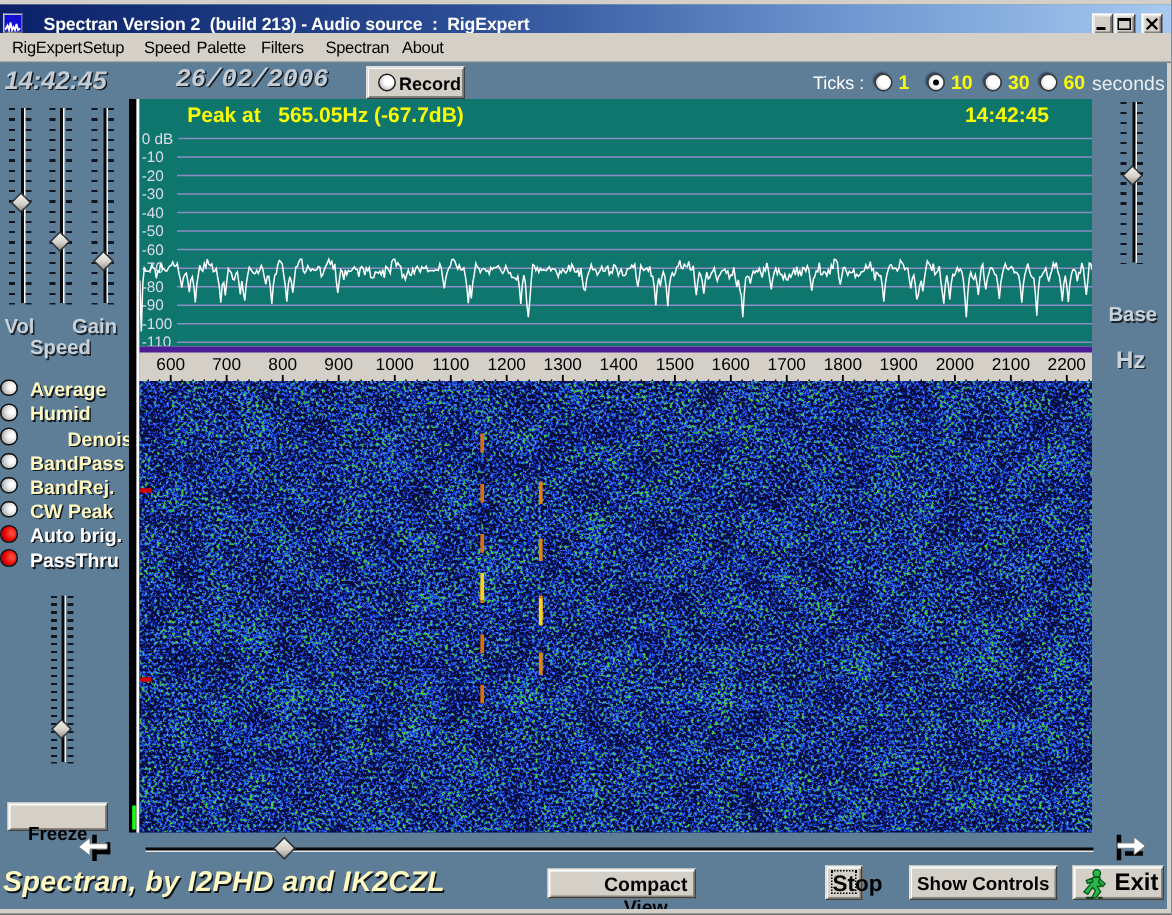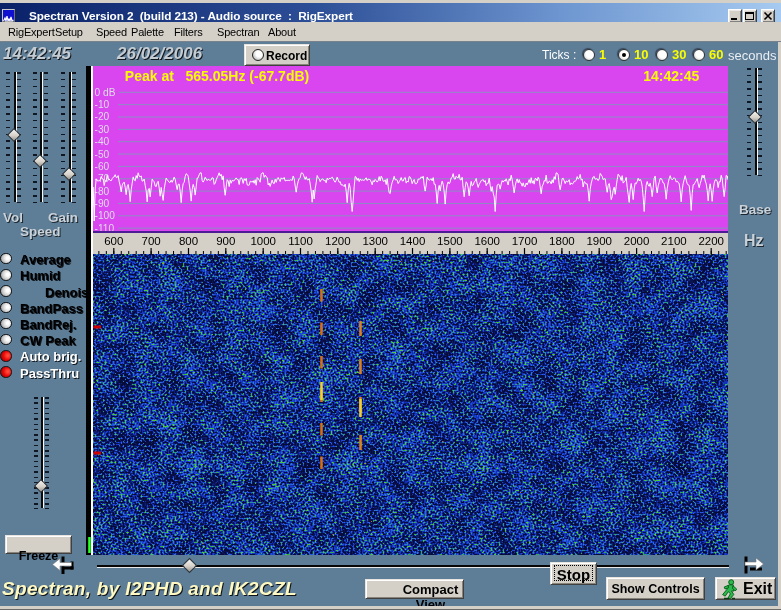--- a/index.html
+++ b/index.html
@@ -9,54 +9,54 @@
 #topborder { left:0; top:0; width:781px; height:3px; background:#d4d0c8; }
 #titlebar { left:0; top:3px; width:781px; height:19px; background:linear-gradient(90deg,#0a2168 0%,#2c4e96 40%,#6e96d0 72%,#a6caf0 100%); }
 #titleicon { left:2px; top:6px; width:13px; height:13px; background:#1010d0; border:1px solid #c8c8c8; border-right-color:#707070; border-bottom-color:#707070; }
 #titletext { left:29px; top:5.5px; color:#fff; font-size:11.8px; font-weight:bold; letter-spacing:-0.1px; }
 .winbtn { top:6px; width:14px; height:14px; background:#d4d0c8; border:1px solid; border-color:#ffffff #404040 #404040 #ffffff; box-shadow:inset 1px 1px 0 #ece9e4, inset -1px -1px 0 #808080; font-size:10px; text-align:center; line-height:12px; font-weight:bold; color:#000; }
 #menubar { left:0; top:22px; width:781px; height:19.5px; background:#d4d0c8; border-bottom:1px solid #78828c; }
 .menuitem { position:absolute; top:4px; font-size:11px; color:#000; letter-spacing:-0.2px; }
 
 .emboss { color:#c3cbd3; text-shadow:1px 1px 0 #14181c; }
 #time1 { left:3px; top:44px; font-size:17px; font-weight:bold; font-style:italic; }
-#date1 { left:117px; top:44px; font-size:17px; font-weight:bold; font-style:italic; }
+#date1 { left:117px; top:44px; font-size:17px; font-weight:bold; font-style:italic;font-family:Liberation Mono, monospace; }
 .btn3d { position:absolute; background:#d4d0c8; border:1px solid; border-color:#e8e5e0 #404040 #404040 #e8e5e0; box-shadow:inset 1px 1px 0 #ffffff, inset -1px -1px 0 #88847c; color:#000; }
 #recordbtn { left:244px; top:44px; width:66px; height:22px; }
 #reccircle { left:7px; top:4px; width:12px; height:12px; border-radius:50%; background:radial-gradient(circle at 62% 38%, #ffffff 35%, #d8d8d8 60%, #a0a0a0 100%); border:1px solid #222; }
 #rectext { left:21px; top:4px; font-weight:bold; font-size:12px; }
 
 #tickslabel { left:542px; top:48px; font-size:12px; color:#ffffff; }
 .radio { position:absolute; width:12px; height:12px; border-radius:50%; background:radial-gradient(circle at 60% 40%, #ffffff 45%, #e0e0e0 70%, #909090 100%); border:1px solid #333; box-shadow: -1px -1px 1px rgba(0,0,20,0.45); }
 .radio.sel::after { content:""; position:absolute; left:3px; top:3px; width:4px; height:4px; border-radius:50%; background:#000; }
 .ticknum { position:absolute; top:47px; color:#f8fc04; font-size:13px; font-weight:bold; }
 #seconds { left:728px; top:48px; font-size:13px; color:#e8eef2; }
 
 .vtrack { position:absolute; width:2px; background:#0a0a0a; box-shadow:1px 0 0 #f8f8f8; }
 .vticksL, .vticksR { position:absolute; width:4px; background:repeating-linear-gradient(180deg,#111722 0px,#111722 1.5px,transparent 1.5px,transparent 6.84px); }
 .diamond { position:absolute; width:10px; height:10px; transform:rotate(45deg); background:linear-gradient(135deg,#f4f3ef 0%,#d6d2ca 55%,#98948c 100%); border:1px solid #30353a; }
 .slabel { position:absolute; font-size:13.5px; font-weight:bold; color:#c9d1d9; text-shadow:1px 1px 0 #1c242c; }
 
 .led { position:absolute; left:0px; width:11.5px; height:11.5px; border-radius:50%; border:1px solid #111; }
 .led.gray { background:radial-gradient(circle at 68% 45%, #ffffff 15%, #e2e2e2 42%, #b4b4b4 72%, #8a8a8a 100%); }
 .led.red { background:radial-gradient(circle at 68% 45%, #ff4838 12%, #ea0808 50%, #b40000 85%, #980000 100%); }
-.ledlabel { position:absolute; left:20px; font-size:13px; font-weight:bold; color:#000000; text-shadow:1px 1px 0 #10161c; }
+.ledlabel { position:absolute; left:20px; font-size:13px; font-weight:bold; color:#fef9c3; text-shadow:1px 1px 0 #10161c; }
 .ledlabel.on { color:#ffffff; }
 
 #blackbar { left:86px; top:66px; width:5.4px; height:489px; background:#020202; }
 #greenseg { left:87.6px; top:537px; width:3px; height:16px; background:linear-gradient(90deg,#0c0,#3f3 50%,#0a0); }
 #whiteline { left:91.4px; top:66px; width:1.4px; height:489px; background:#fcfcfc; }
-#plot { left:92.8px; top:66px; width:635.2px; height:164.5px; background:#d946ef; overflow:hidden; }
-#freqscale { left:92.8px; top:230.5px; width:635.2px; height:23.5px; background:#d4d0c8; border-top:2px solid #4c1d95; }
+#plot { left:92.8px; top:66px; width:635.2px; height:164.5px; background:#0f766e; overflow:hidden; }
+#freqscale { left:92.8px; top:230.5px; width:635.2px; height:23.5px; background:#d4d0c8; border-top:4px solid #4c1d95; }
 #waterfall { left:92.8px; top:254px; width:635.2px; height:301px; background:#0a1560; overflow:hidden; }
 
 #hslider { left:97px; top:564.5px; width:631.5px; height:2.5px; background:#070707; box-shadow:0 1px 0 #e8e8e8; }
 #bigsig { left:2px; top:578px; font-size:19px; font-weight:bold; font-style:italic; color:#fef9c3; text-shadow:1px 1px 0 #0c1218; letter-spacing:0.3px; }
 #compactbtn { left:365px; top:579px; width:99px; height:20px; text-align:center; font-weight:bold; font-size:13px; padding-top:2px;padding-left:32px; }
-#stopbtn { left:550px; top:562px; width:47px; height:23px; }
+#stopbtn { left:550px; top:577px; width:25px; height:23px; }
 #stopfocus { position:absolute; left:3px; top:2px; right:3px; bottom:3px; border:1px dotted #000; text-align:center; font-weight:bold; font-size:15px; }
 #showbtn { left:606px; top:577px; width:99px; height:23px; text-align:center; font-weight:bold; font-size:12.5px; padding-top:4px; }
 #exitbtn { left:715px; top:577px; width:61px; height:23px; font-weight:bold; font-size:16px; }
 #freezebtn { left:5px; top:535px; width:67px; height:19px; text-align:center; font-weight:bold; font-size:12.5px; padding-top:13px; }
 #bottomborder { left:0; top:606px; width:781px; height:4px; background:#d4d0c8; border-bottom:1px solid #6a6a6a; }
 #rightborder { left:778px; top:42px; width:3px; height:564px; background:#d4d0c8; }
 </style></head>
 <body>
 <div class="abs" id="topborder"></div>
 <div class="abs" id="titlebar">

